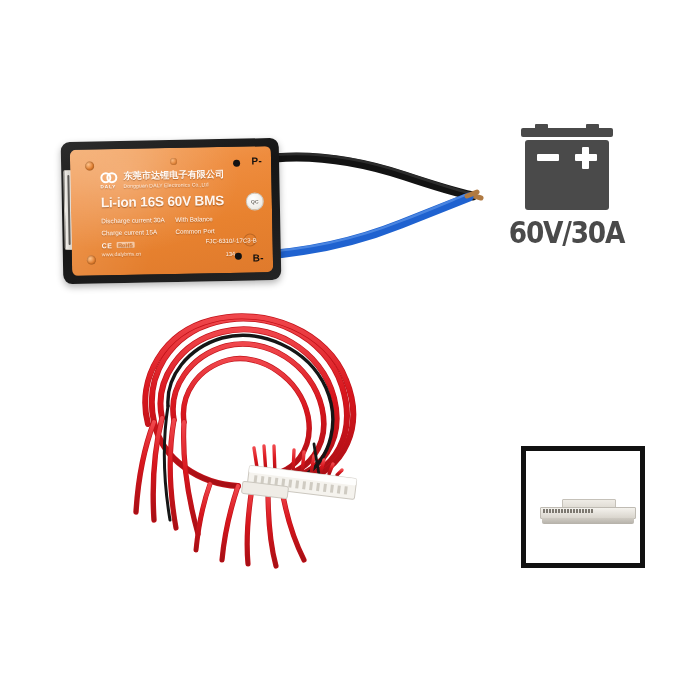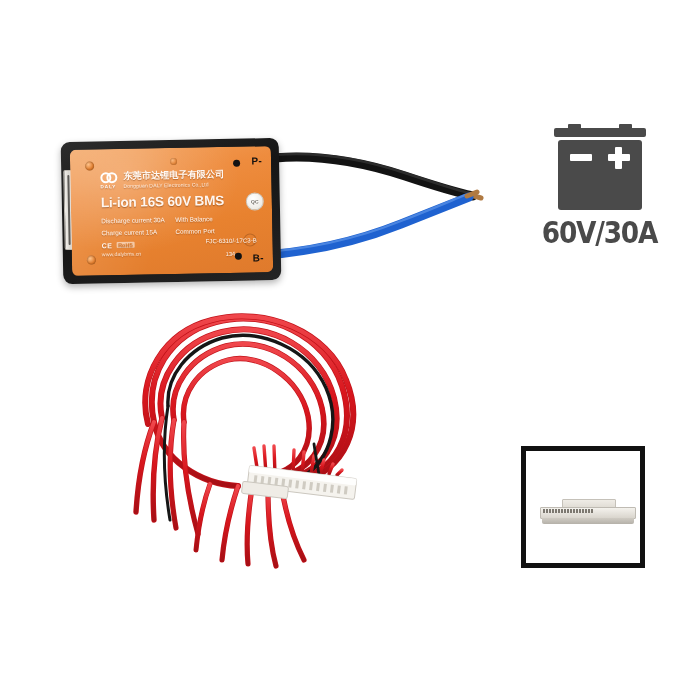--- a/index.html
+++ b/index.html
@@ -91,21 +91,21 @@
   
   .qc{position:absolute;right:8px;top:46px;width:16px;height:16px;border-radius:50%;
     background:radial-gradient(circle at 38% 32%,#ffffff,#e7e4dd);
     border:1px solid #cdc9c1;display:flex;align-items:center;justify-content:center;
     font-size:5px;color:#6d6a64;font-weight:bold;line-height:1;}
 
   
   .leads{position:absolute;left:255px;top:128px;width:250px;height:135px;}
 
   
-  .badge{position:absolute;left:527px;top:128px;width:145px;height:128px;}
+  .badge{position:absolute;left:494px;top:128px;width:145px;height:128px;}
   .batt{position:relative;width:108px;height:84px;margin:0 auto;}
   .batt-cap{position:absolute;left:8px;top:0;width:92px;height:9px;background:#4a4a4a;border-radius:2px;}
   .batt-cap:before,.batt-cap:after{content:"";position:absolute;top:-4px;width:13px;height:5px;background:#4a4a4a;border-radius:1px 1px 0 0;}
   .batt-cap:before{left:14px;}
   .batt-cap:after{right:14px;}
   .batt-body{position:absolute;left:12px;top:12px;width:84px;height:70px;background:#4a4a4a;border-radius:3px;}
   .sym{position:absolute;top:14px;background:#fff;}
   .minus{left:12px;width:22px;height:7px;border-radius:1px;}
   .plusH{right:12px;width:22px;height:7px;border-radius:1px;}
   .plusV{right:19.5px;top:6.5px;width:7px;height:22px;border-radius:1px;background:#fff;position:absolute;}

